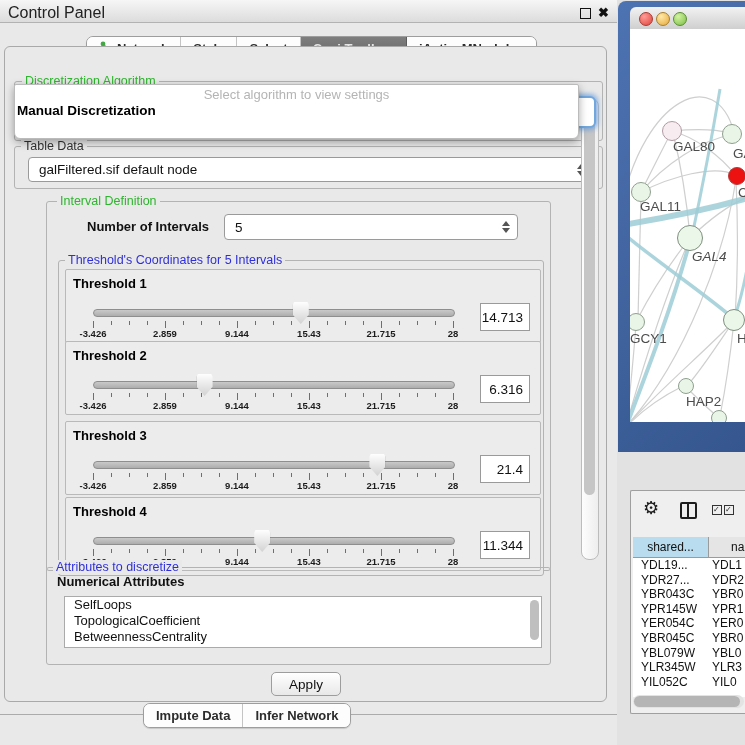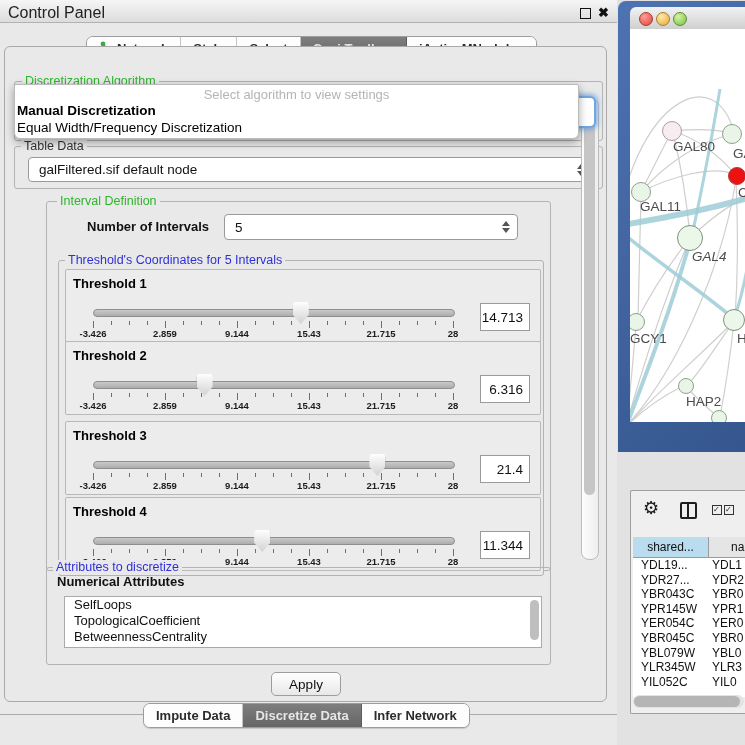--- a/index.html
+++ b/index.html
@@ -337,35 +337,31 @@
       </div>
 
       <div id="main-vscroll">
         <div class="thumb"></div>
       </div>
     </div>
 
     <div id="algo-popup">
       <div class="hint">Select algorithm to view settings</div>
       <div class="opt b">Manual Discretization</div>
-      <div class="opt n">Equal Width/Frequency Discretization</div>
     </div>
     <div id="hidden-combo"></div>
 
     <div id="apply-btn">
       <span>Apply</span>
     </div>
 
     <div id="bottom-line"></div>
     <div class="seg" id="bottom-tabs">
         <div class="tab">
           <span>Impute Data</span>
-        </div>
-        <div class="tab sel">
-          <span>Discretize Data</span>
         </div>
         <div class="tab">
           <span>Infer Network</span>
         </div>
       </div>
   </div>
 
   <div id="right-side">
 
     <div id="net-frame">

